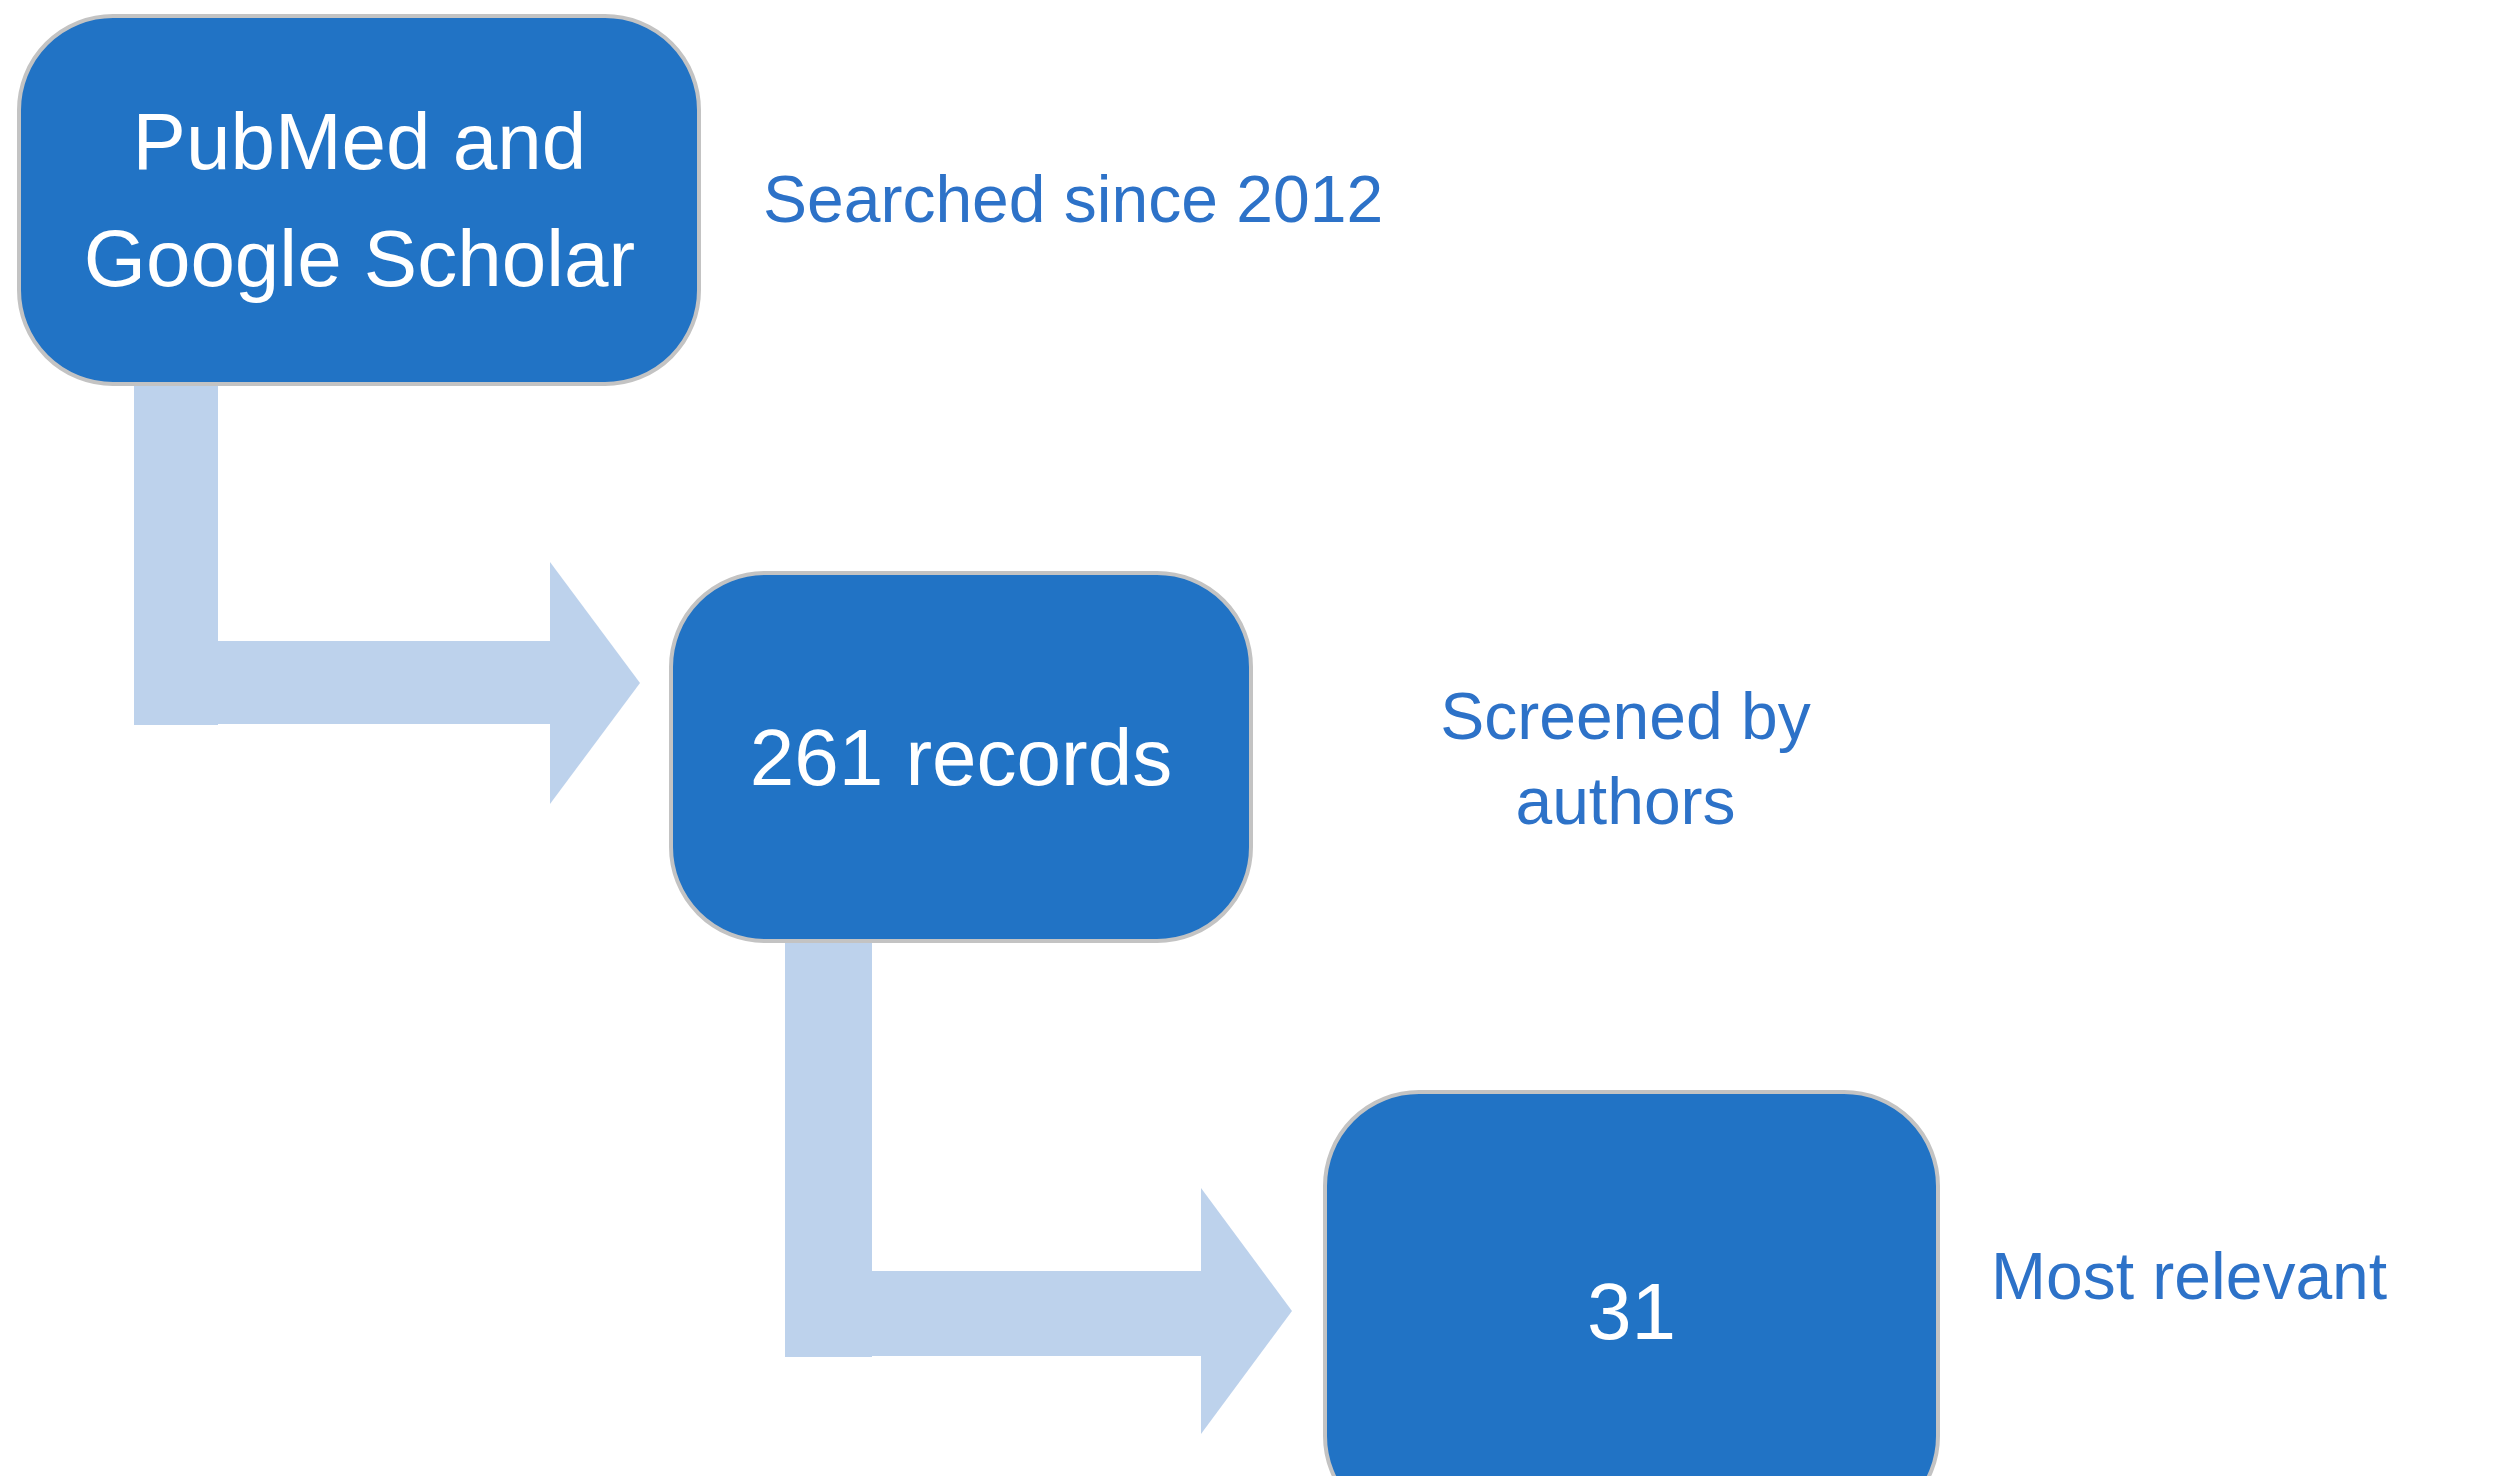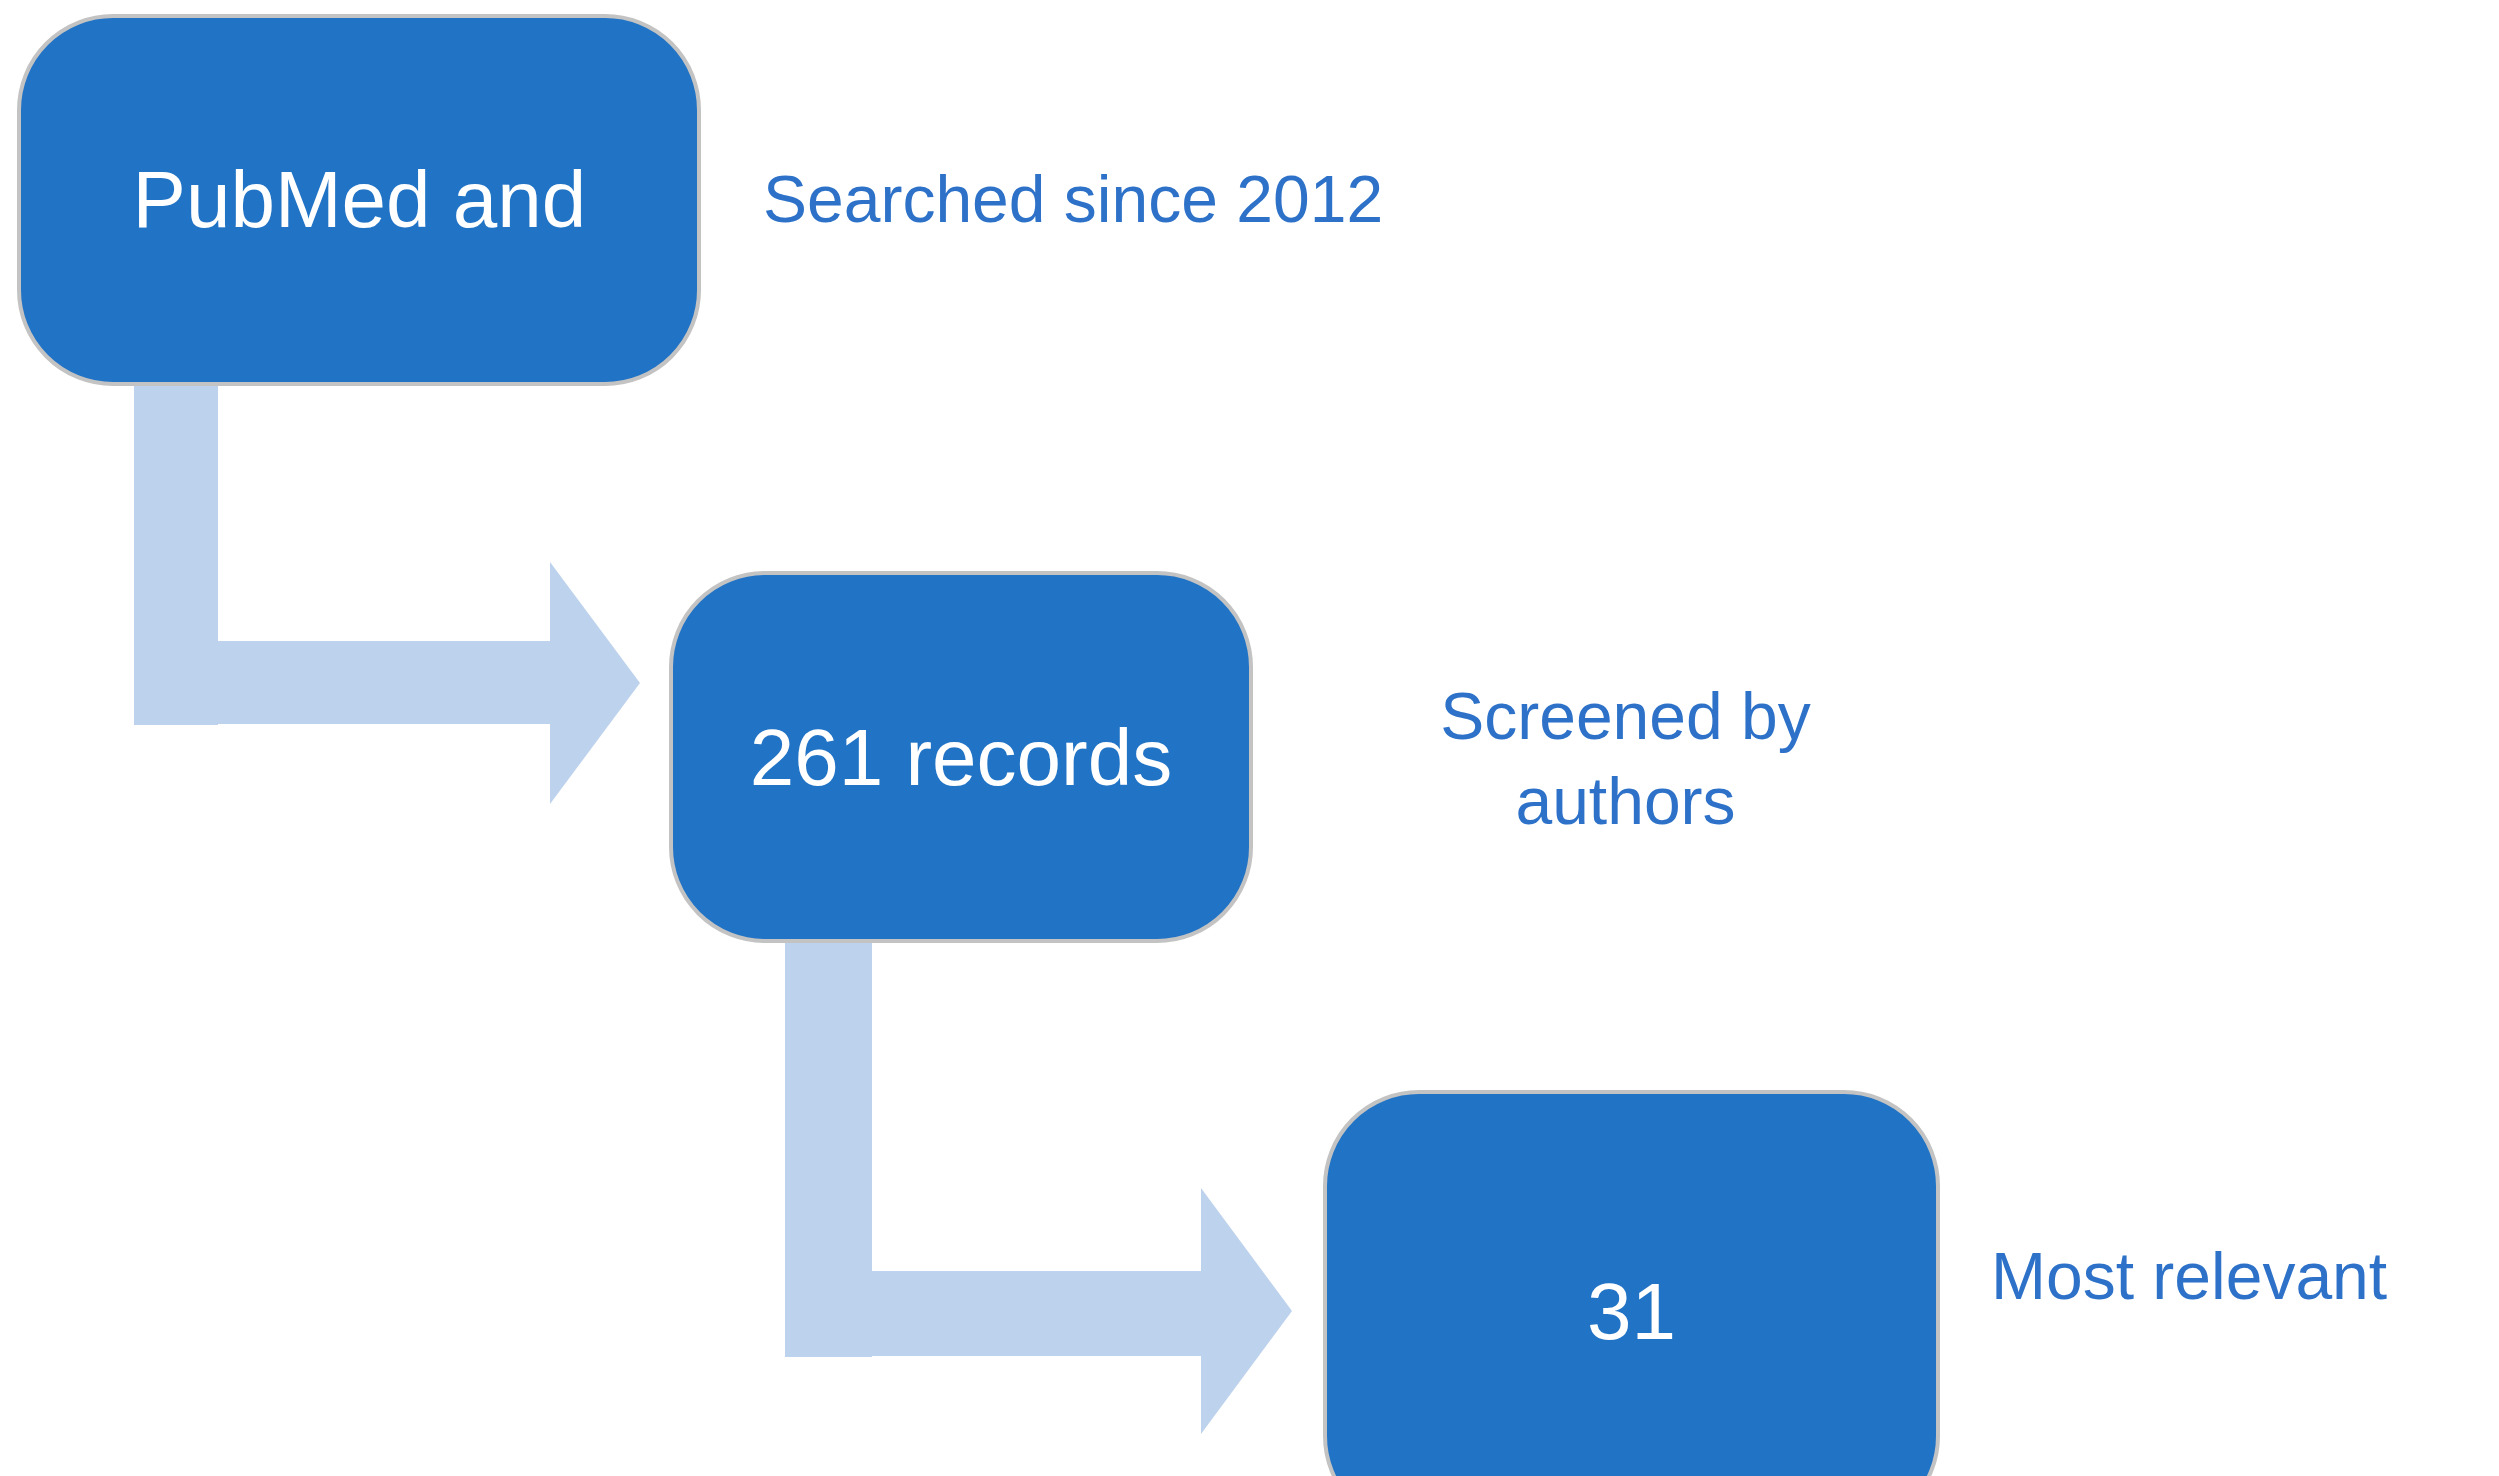--- a/index.html
+++ b/index.html
@@ -75,20 +75,21 @@
   <div class="arrow-part a1-v"></div>
   <div class="arrow-part a1-h"></div>
   <div class="a1-head"></div>
 
   <div class="arrow-part a2-v"></div>
   <div class="arrow-part a2-h"></div>
   <div class="a2-head"></div>
 
   <div class="node node-1">
     <div>PubMed and</div>
+    <div>Google Scholar</div>
   </div>
 
   <div class="node node-2">
     <div>261 records</div>
   </div>
 
   <div class="node node-3">
     <div>31</div>
   </div>
 

